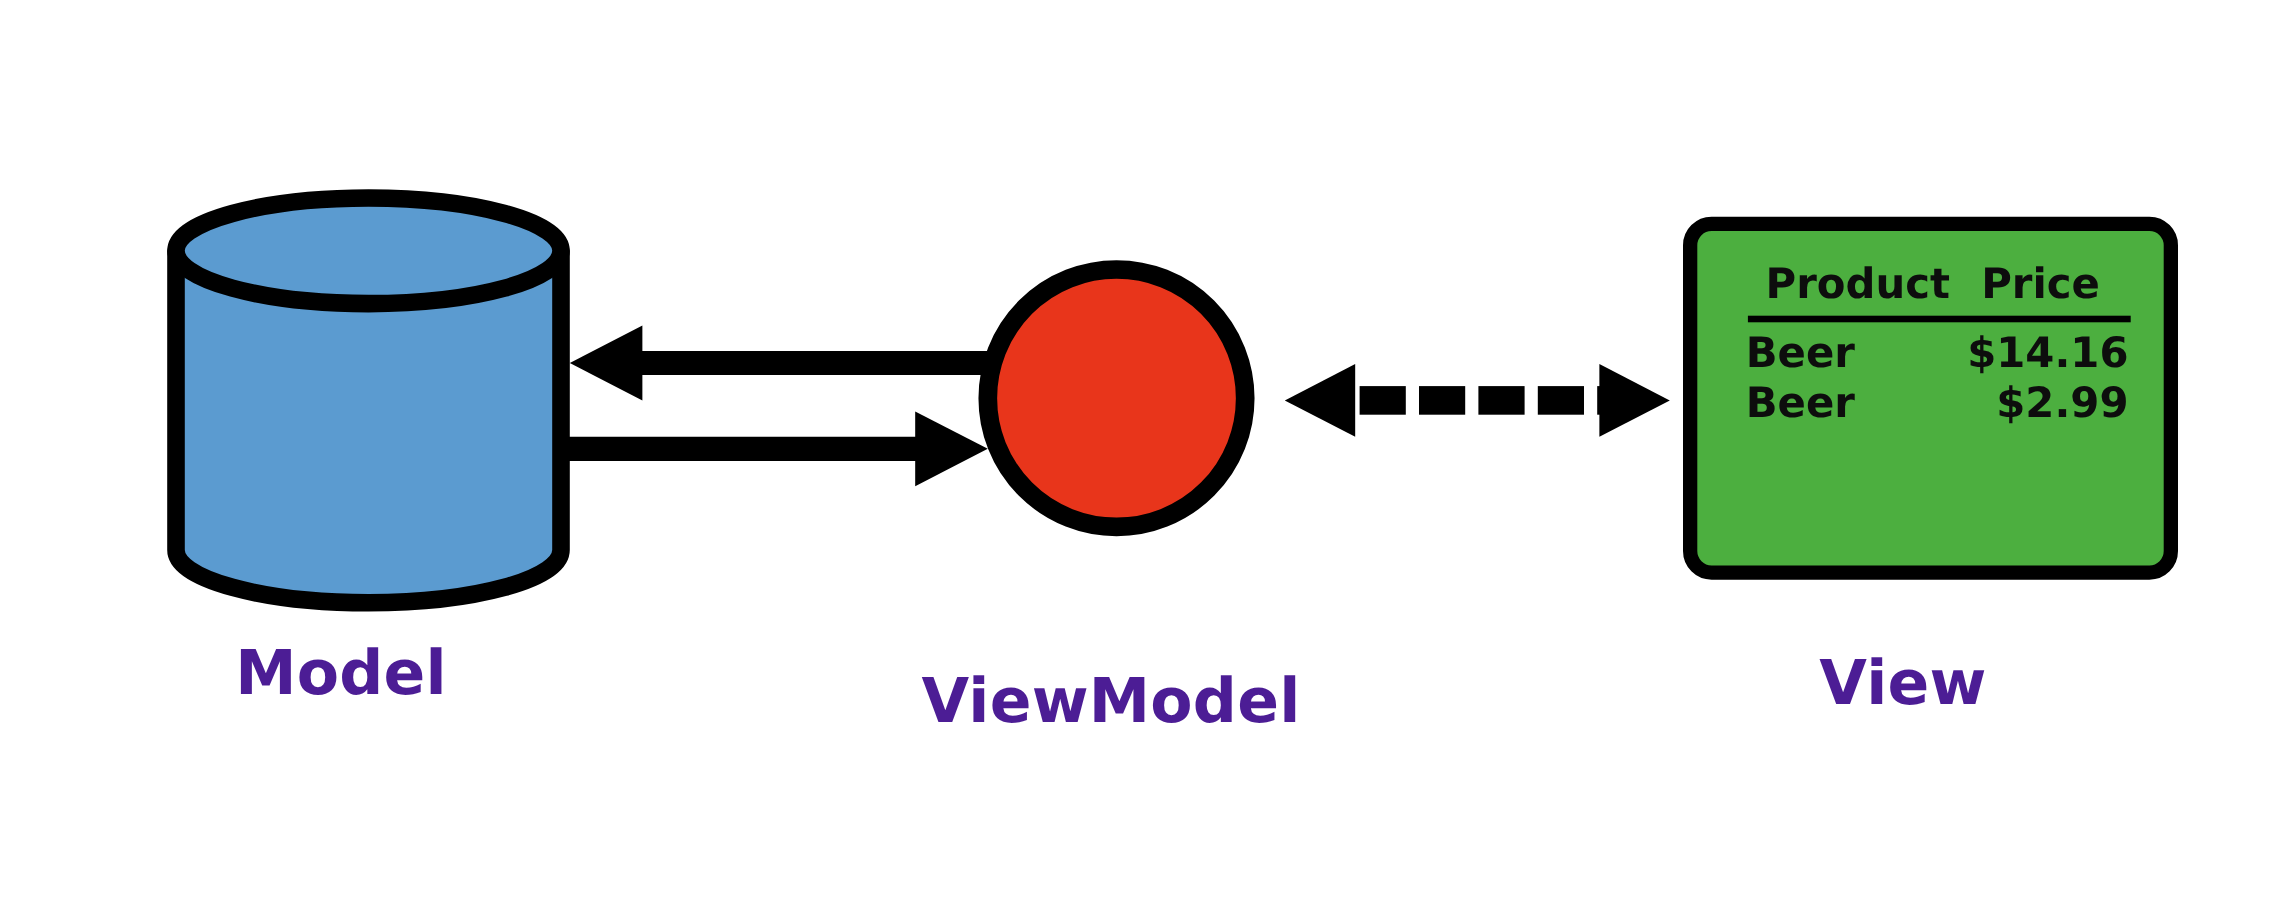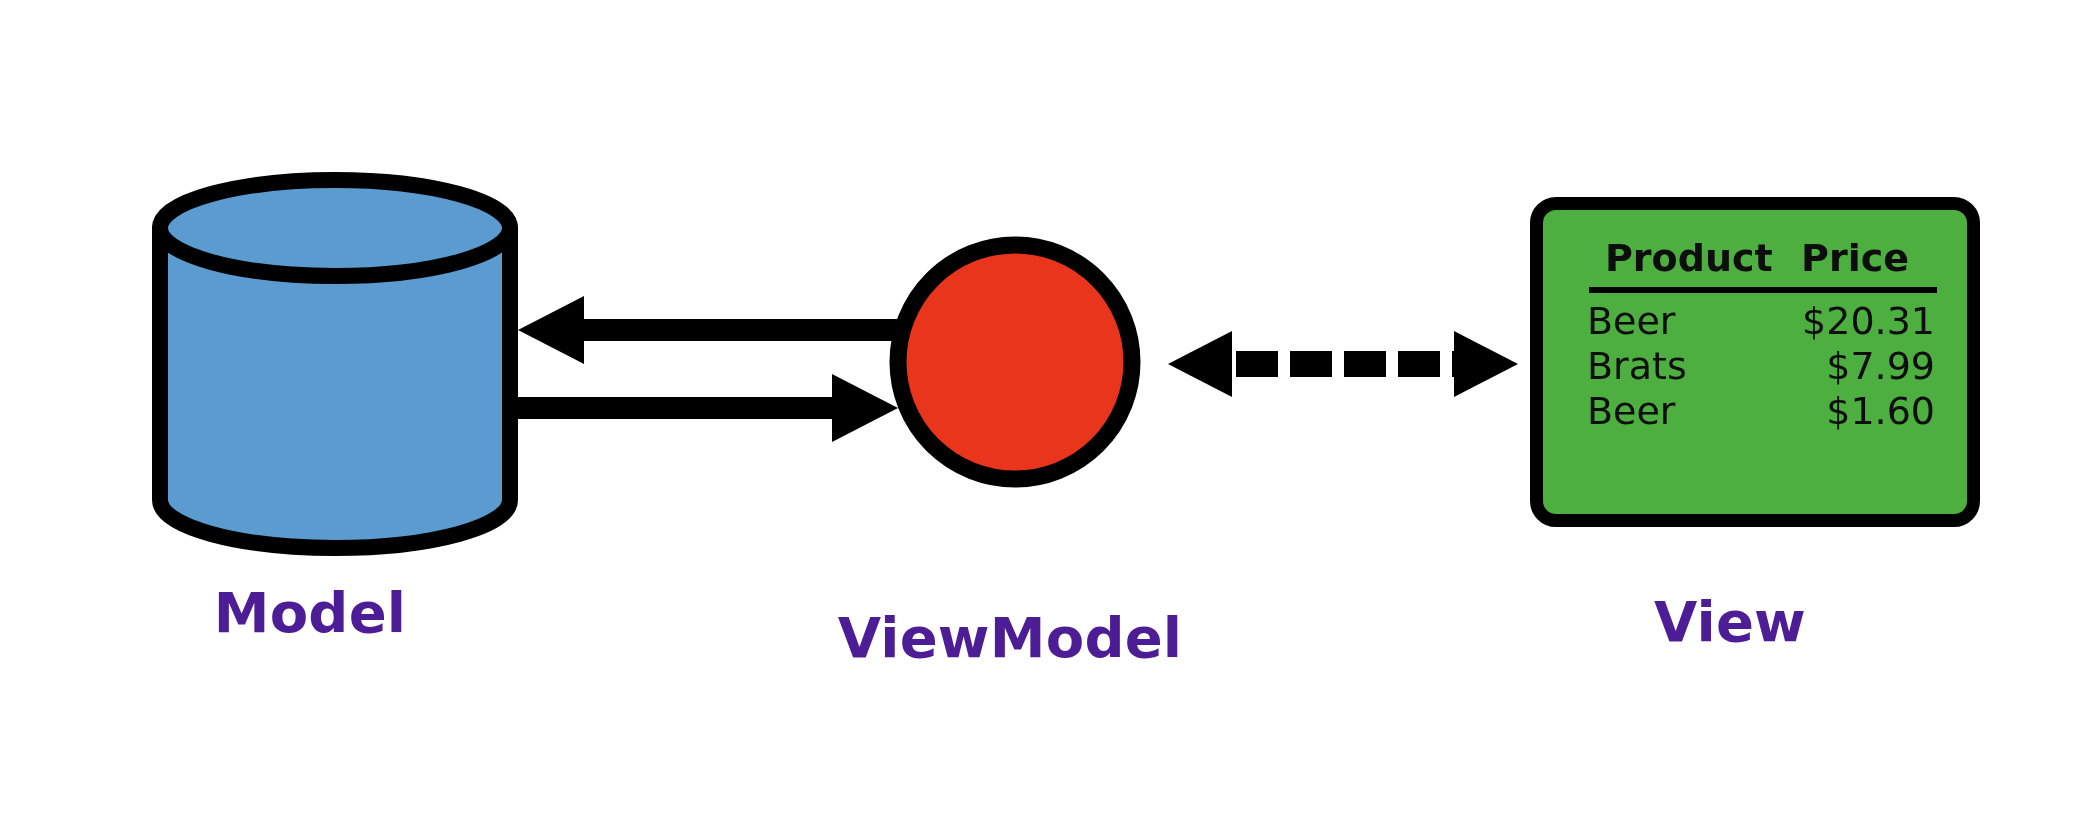--- a/index.html
+++ b/index.html
@@ -59,21 +59,21 @@
     left: 44px;
     top: 26px;
     right: 28px;
   }
   .view-row {
     display: flex;
     justify-content: space-between;
     align-items: baseline;
     color: #0d0d0d;
     font-size: 38px;
-    font-weight: 400;
+    font-weight: 700;
     line-height: 1.16;
   }
   .view-row .cell-product { text-align: left; }
   .view-row .cell-price   { text-align: right; padding-right: 4px; }
 
   #view-header-row {
     font-weight: 700;
     font-size: 38px;
     padding: 0 10px 0 18px;
   }
@@ -148,31 +148,27 @@
         <span class="cell-product">Product</span>
         <span class="cell-price">Price</span>
       </div>
 
       <div id="view-header-rule"></div>
 
       <div id="view-body-rows">
 
         <div class="view-row">
           <span class="cell-product">Beer</span>
-          <span class="cell-price">$20.31</span>
+          <span class="cell-price">$14.16</span>
         </div>
 
-        <div class="view-row">
-          <span class="cell-product">Brats</span>
-          <span class="cell-price">$7.99</span>
-        </div>
 
         <div class="view-row">
           <span class="cell-product">Beer</span>
-          <span class="cell-price">$1.60</span>
+          <span class="cell-price">$2.99</span>
         </div>
 
       </div>
 
     </div>
   </div>
 
   <div id="caption-model" class="node-caption">Model</div>
 
   <div id="caption-vm" class="node-caption">ViewModel</div>

